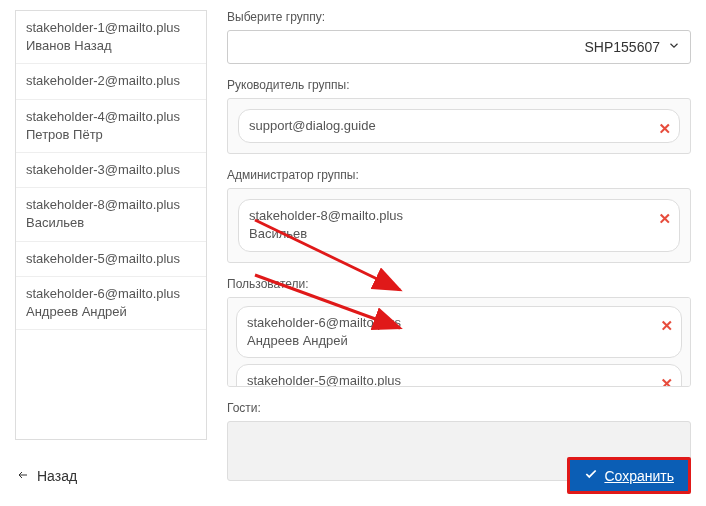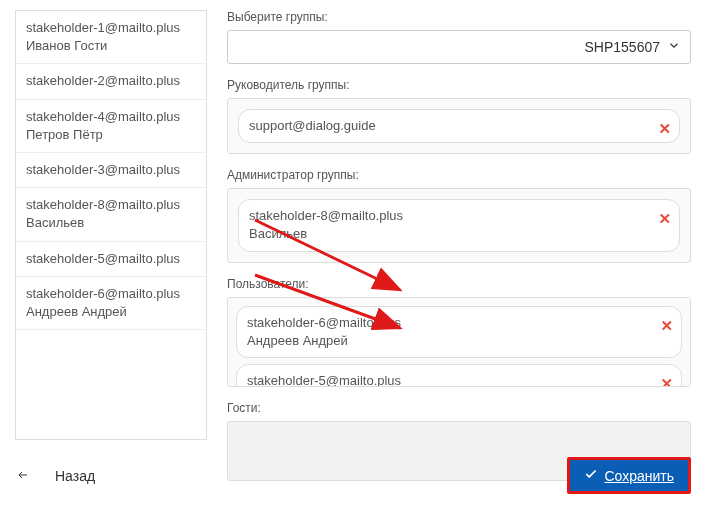--- a/index.html
+++ b/index.html
@@ -22,33 +22,33 @@
 .group-box.scroll::-webkit-scrollbar-track { background: #f1f1f1; }
 .group-box.scroll::-webkit-scrollbar-thumb { background: #c1c1c1; }
 .group-box.guests { height: 60px; overflow-y: scroll; background: #f2f2f2; margin-bottom: 0; }
 .group-box.guests::-webkit-scrollbar { width: 16px; }
 .group-box.guests::-webkit-scrollbar-track { background: #f1f1f1; }
 .group-box.guests::-webkit-scrollbar-thumb { background: #c1c1c1; }
 .chip { border: 1px solid #ddd; border-radius: 12px; padding: 7px 28px 7px 10px; background: #fff; position: relative; margin-bottom: 6px; line-height: 1.4; color: #555; }
 .chip:last-child { margin-bottom: 0; }
 .chip-x { position: absolute; right: 8px; top: 8px; color: #e74c3c; cursor: pointer; font-size: 15px; font-weight: bold; }
 .footer { position: absolute; bottom: 12px; left: 15px; right: 15px; display: flex; justify-content: space-between; align-items: center; }
-.btn-back { background: none; border: none; font-size: 14px; color: #333; cursor: pointer; display: flex; align-items: center; gap: 24px; }
+.btn-back { background: none; border: none; font-size: 14px; color: #333; cursor: pointer; display: flex; align-items: center; gap: 6px; }
 .btn-save { background: #0b5eb5; color: #fff; border: 3px solid #e01919; padding: 7px 14px; font-size: 14px; cursor: pointer; display: flex; align-items: center; gap: 6px; border-radius: 2px; text-decoration: underline; }
 .arrows { position: absolute; left: 250px; top: 200px; pointer-events: none; }
 </style>
 </head>
 <body>
 
 <div class="container">
   <div class="left-col">
     <div class="listbox" id="left-listbox">
         <div class="list-item">
           <div>stakeholder-1@mailto.plus</div>
-          <div>Иванов Гости</div>
+          <div>Иванов Назад</div>
         </div>
         <div class="list-item">
           <div>stakeholder-2@mailto.plus</div>
         </div>
         <div class="list-item">
           <div>stakeholder-4@mailto.plus</div>
           <div>Петров Пётр</div>
         </div>
         <div class="list-item">
           <div>stakeholder-3@mailto.plus</div>
@@ -60,21 +60,21 @@
         <div class="list-item">
           <div>stakeholder-5@mailto.plus</div>
         </div>
         <div class="list-item">
           <div>stakeholder-6@mailto.plus</div>
           <div>Андреев Андрей</div>
         </div>
       </div>
   </div>
   <div class="right-col">
-    <div class="field-label">Выберите группы:</div>
+    <div class="field-label">Выберите группу:</div>
     <div class="select-wrap">
       <div class="select-box"><span>SHP155607</span></div>
       <span class="chev"><svg width="14" height="14" viewBox="0 0 24 24" fill="none" stroke="#333" stroke-width="2">
             <polyline points="6 9 12 15 18 9"></polyline>
           </svg></span>
     </div>
 
     <div class="field-label">Руководитель группы:</div>
     <div class="group-box">
       <div class="chip">

